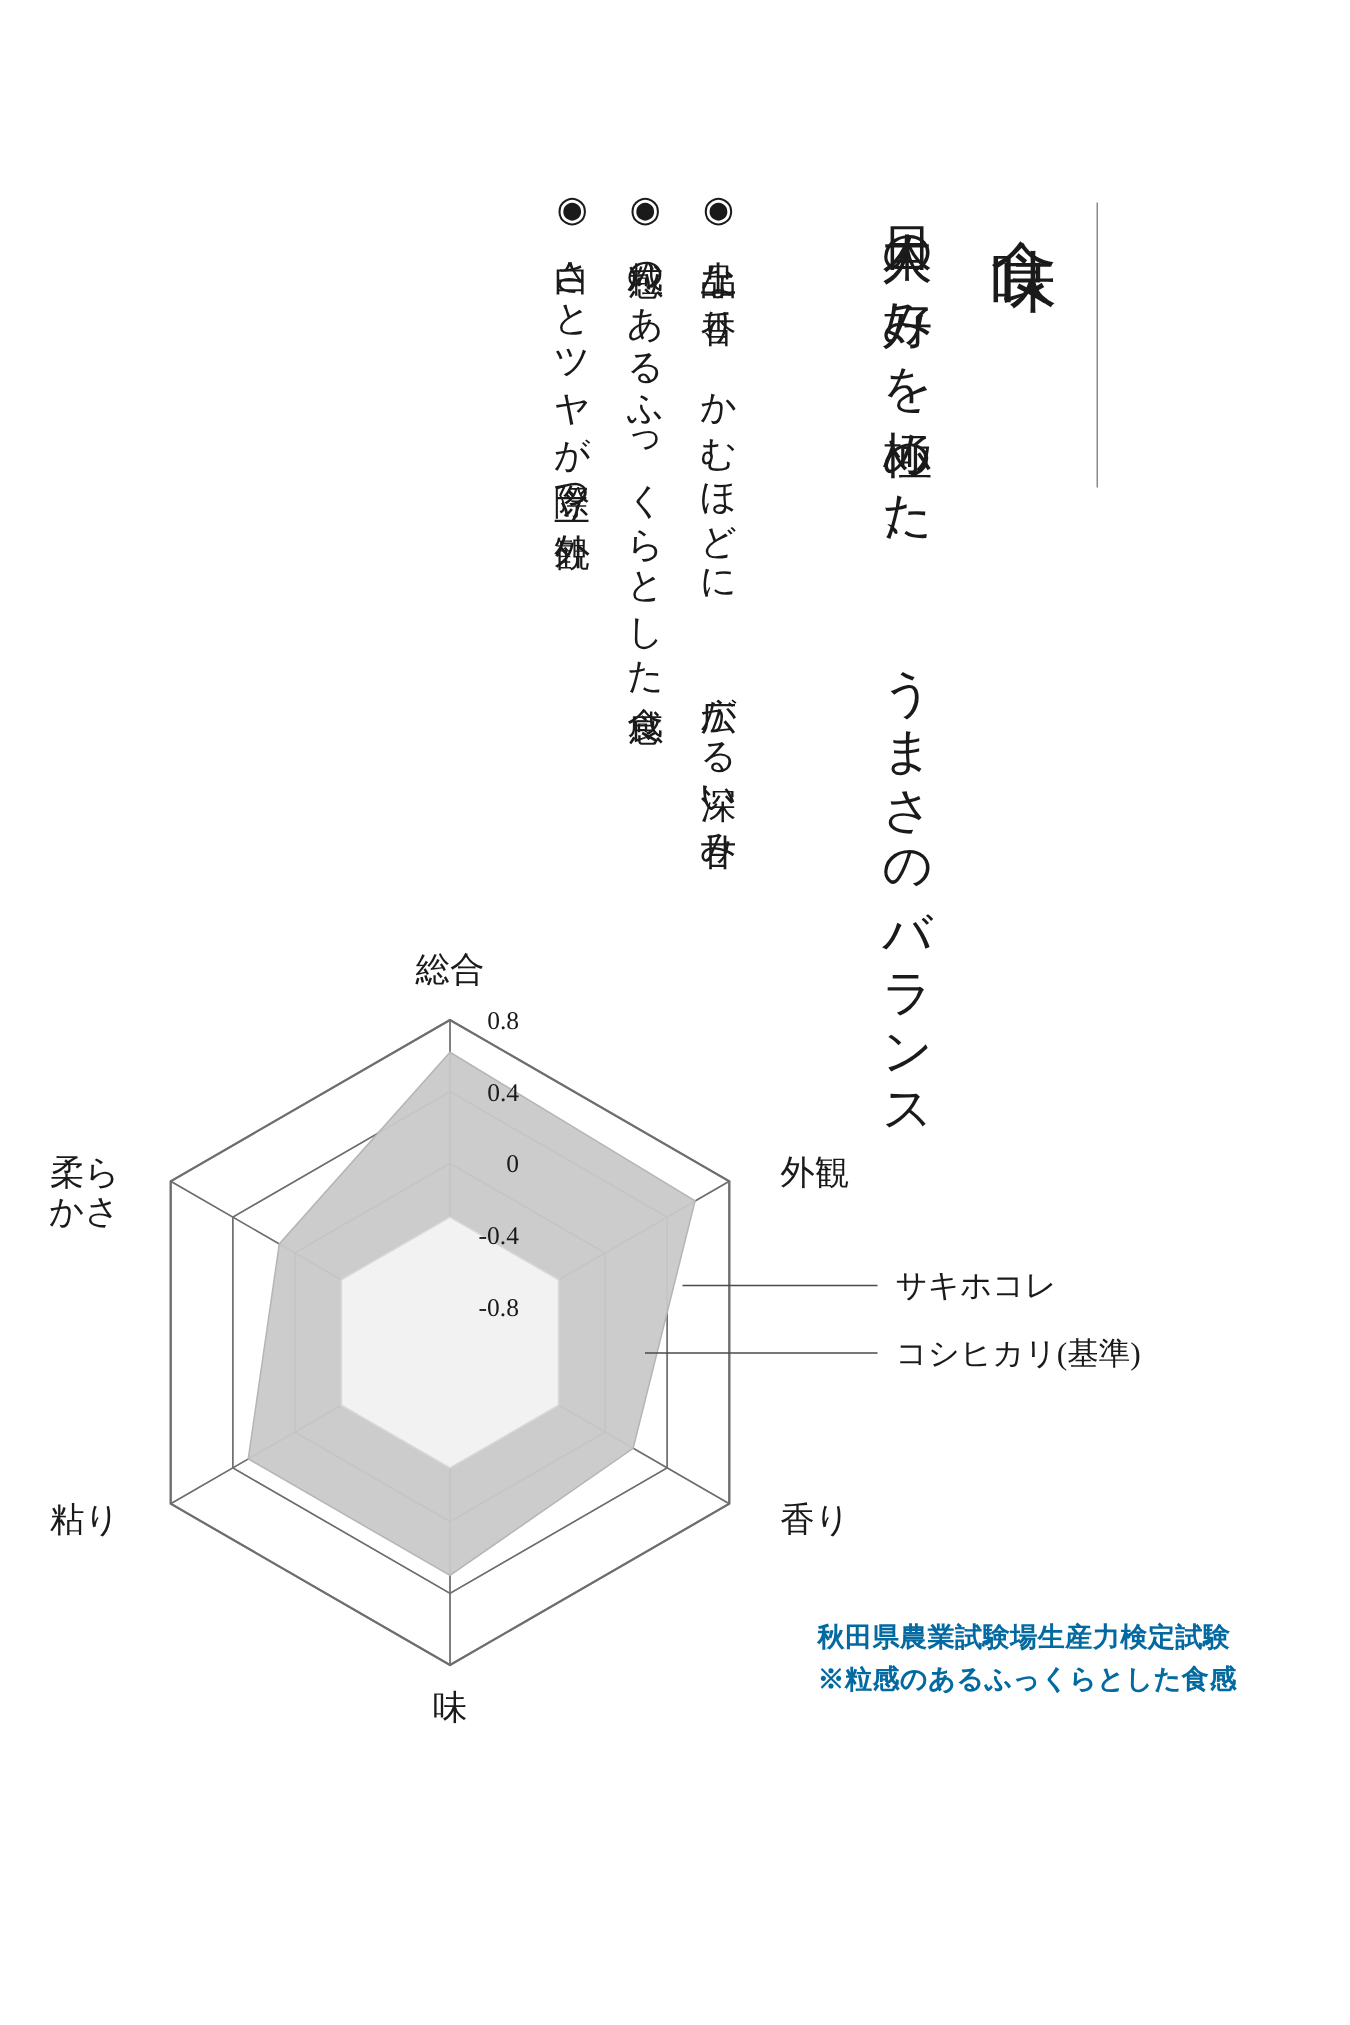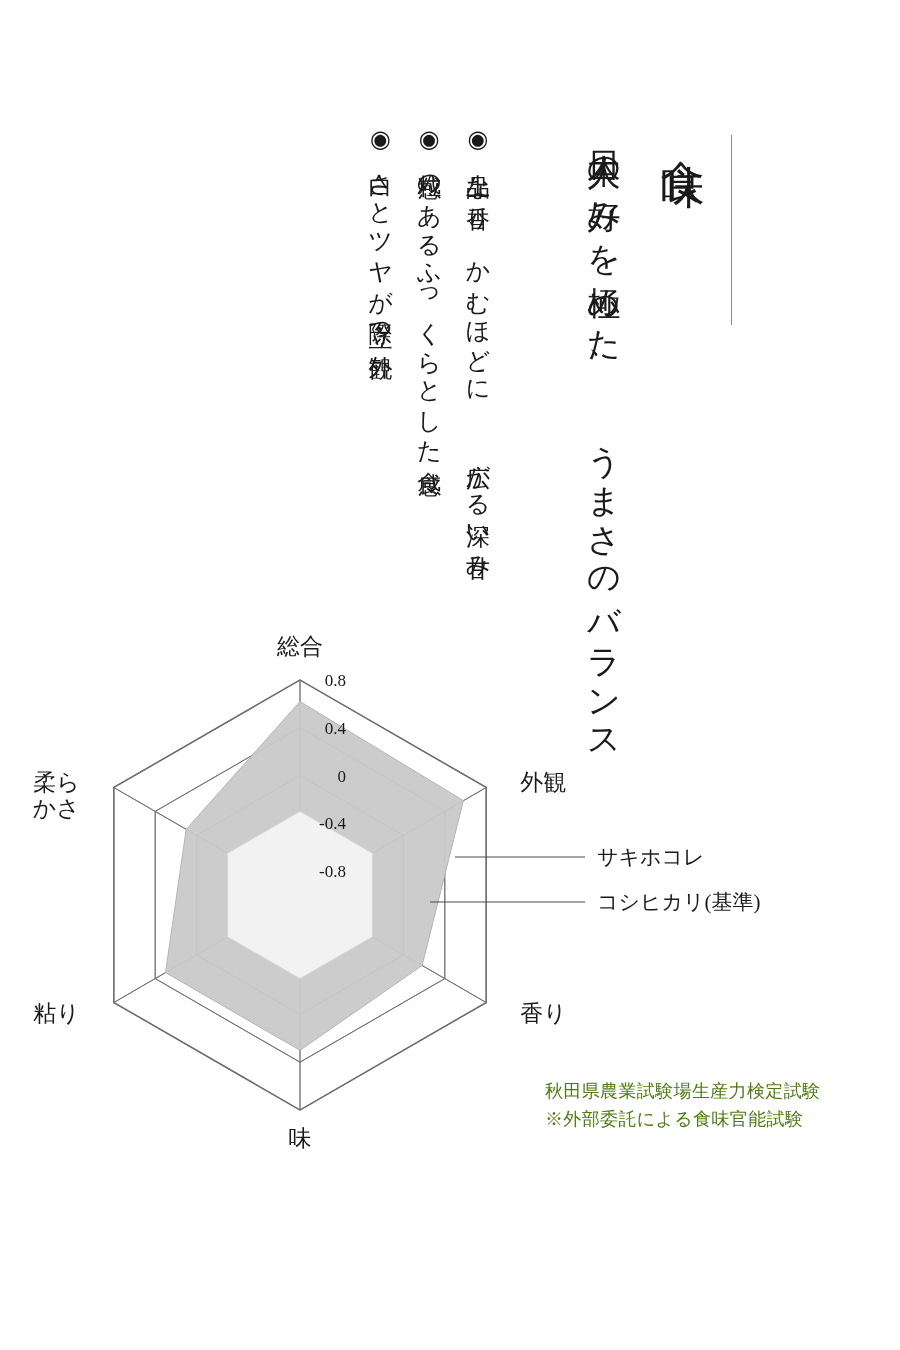--- a/index.html
+++ b/index.html
@@ -108,21 +108,22 @@
     fill: #1a1a1a;
   }
 
   #caption {
     position: absolute;
     top: 1078px;
     left: 545px;
     font-size: 18px;
     line-height: 1.55;
     letter-spacing: 0.02em;
-    color: #4d7c0f;
+    color: #0369a1;
+    font-weight: bold;
   }
   #caption div { white-space: nowrap; }
 </style>
 </head>
 <body>
 
 <div id="top-block">
 
   <div id="heading-title" class="vtext">食味</div>
 
@@ -191,14 +192,14 @@
         <line x1="455" y1="257" x2="585" y2="257" stroke="#4a4a4a" stroke-width="1"></line>
         <text x="597" y="264" class="legend-label">サキホコレ</text>
         <line x1="430" y1="302" x2="585" y2="302" stroke="#4a4a4a" stroke-width="1"></line>
         <text x="597" y="309" class="legend-label">コシヒカリ(基準)</text>
       </g>
   </svg>
 </div>
 
 <div id="caption">
   <div>秋田県農業試験場生産力検定試験</div>
-  <div>※外部委託による食味官能試験</div>
+  <div>※粒感のあるふっくらとした食感</div>
 </div>
 
 </body></html>

